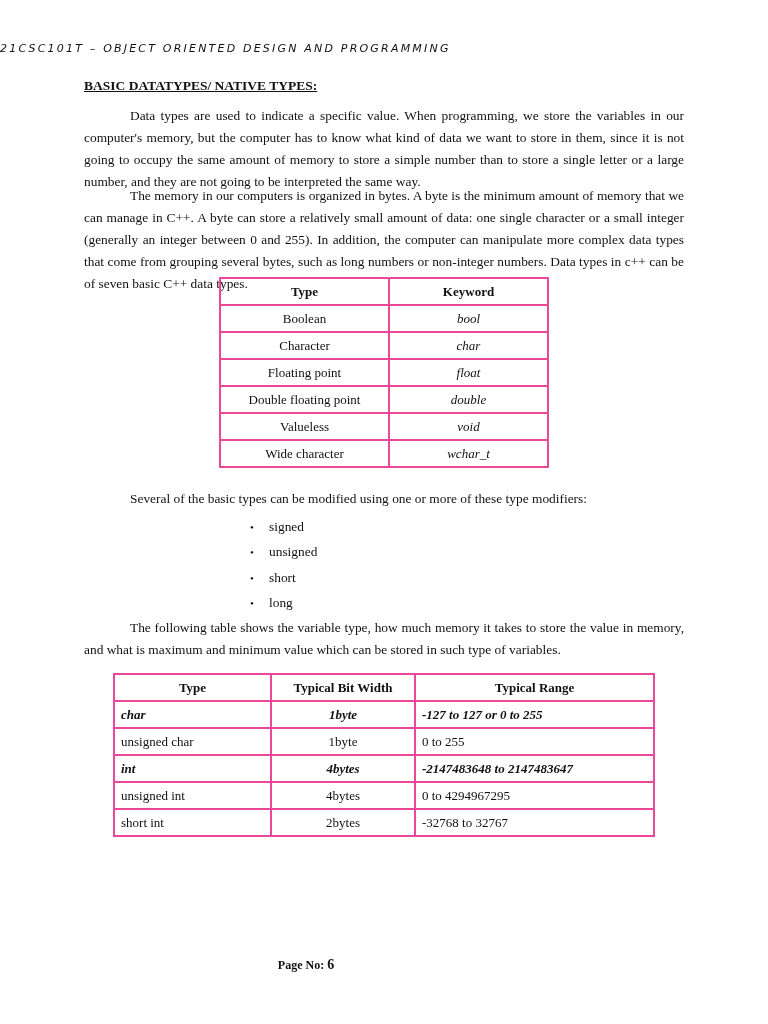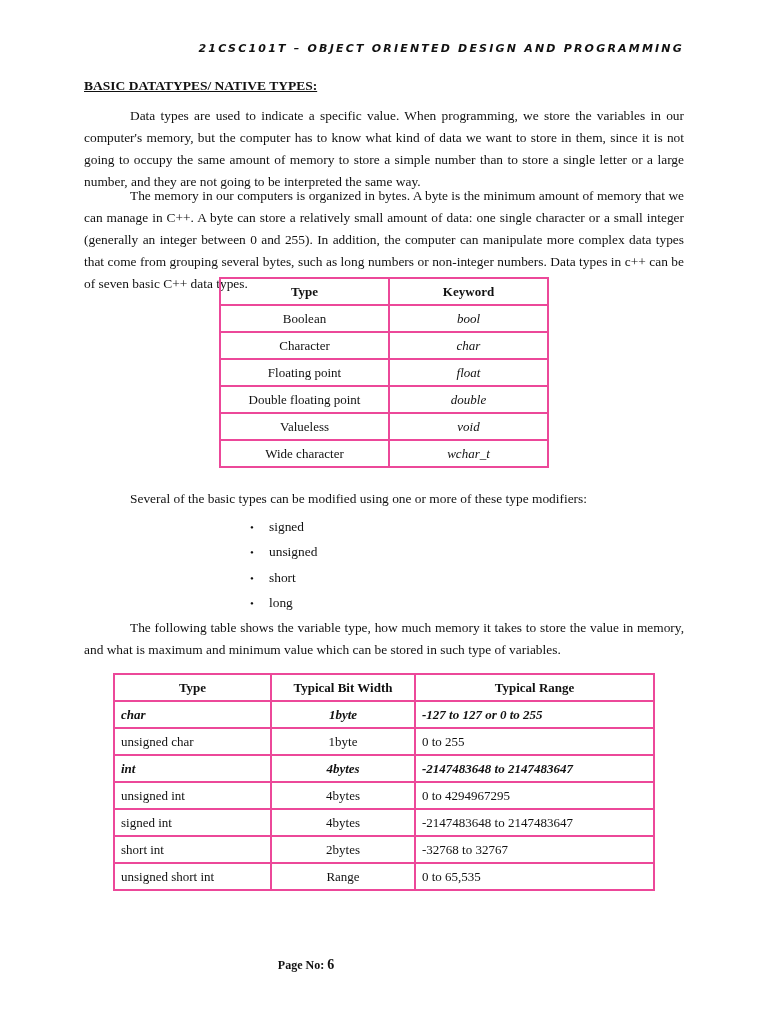--- a/index.html
+++ b/index.html
@@ -2,23 +2,23 @@
 <html><head>
 <meta charset="utf-8">
 <style>
   html, body { margin: 0; padding: 0; background: #ffffff; }
   body {
     width: 768px; height: 1024px; position: relative; overflow: hidden;
     font-family: "Liberation Serif", "DejaVu Serif", serif;
     color: #111111;
   }
   .header {
-    position: absolute; top: 42px; left: 0; width: 684px; text-align: right;
+    position: absolute; top: 42px; left: 0; width: 684px; text-align: left;
     font-family: "DejaVu Sans", "Liberation Sans", sans-serif;
-    font-size: 11px; font-weight: bold; font-style: italic; letter-spacing: 2.2px;
+    font-size: 11px; font-weight: normal; font-style: italic; letter-spacing: 2.2px;
   }
   .section-title {
     position: absolute; top: 78px; left: 84px;
     font-size: 13.5px; font-weight: bold; text-decoration: underline;
   }
   .para {
     position: absolute; left: 84px; width: 600px;
     font-size: 13.4px; line-height: 22px; text-align: justify; margin: 0;
   }
   .para .indent { display: inline-block; width: 46px; }
@@ -147,33 +147,23 @@
         <td class="col-type">int</td>
         <td class="col-bits">4bytes</td>
         <td class="col-range">-2147483648 to 2147483647</td>
       </tr>
     <tr>
         <td class="col-type">unsigned int</td>
         <td class="col-bits">4bytes</td>
         <td class="col-range">0 to 4294967295</td>
       </tr>
     <tr>
-        <td class="col-type">signed int</td>
-        <td class="col-bits">4bytes</td>
-        <td class="col-range">-2147483648 to 2147483647</td>
-      </tr>
-    <tr>
         <td class="col-type">short int</td>
         <td class="col-bits">2bytes</td>
         <td class="col-range">-32768 to 32767</td>
-      </tr>
-    <tr>
-        <td class="col-type">unsigned short int</td>
-        <td class="col-bits">Range</td>
-        <td class="col-range">0 to 65,535</td>
       </tr>
   </tbody>
 </table>
 
 <div class="footer">
   <span>Page No:</span>
   <span class="num">6</span>
 </div>
 
 </body></html>

